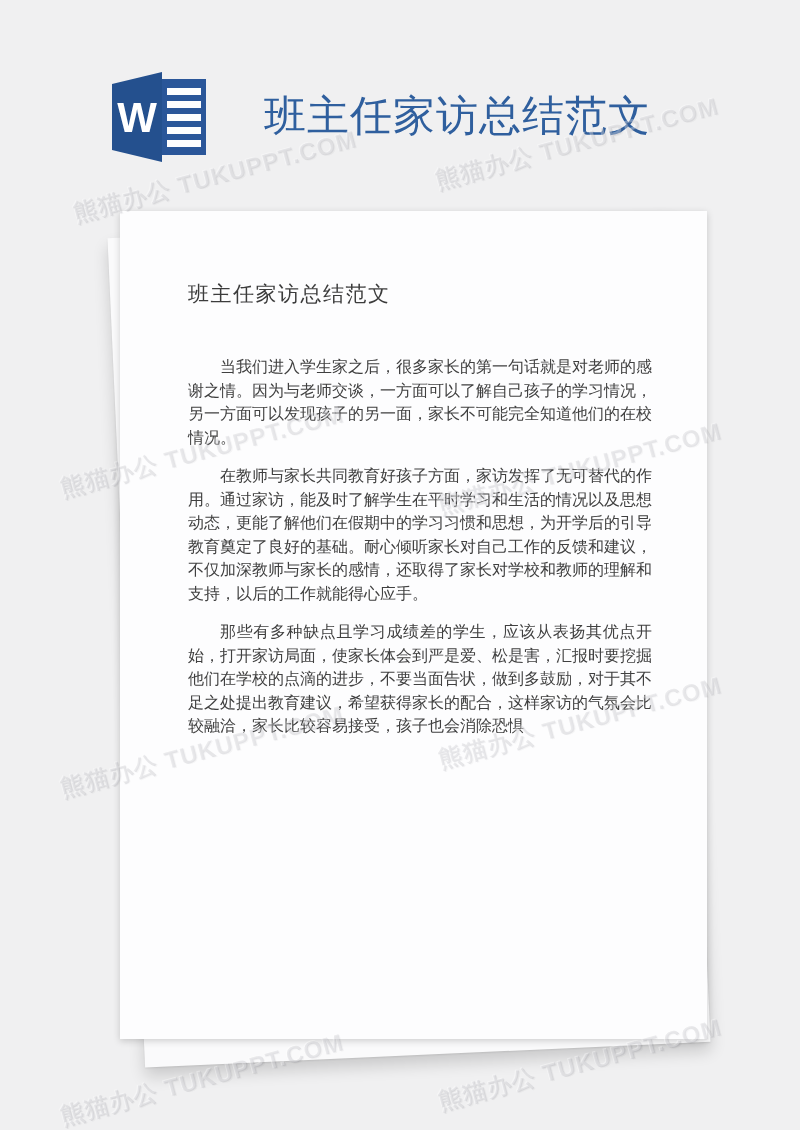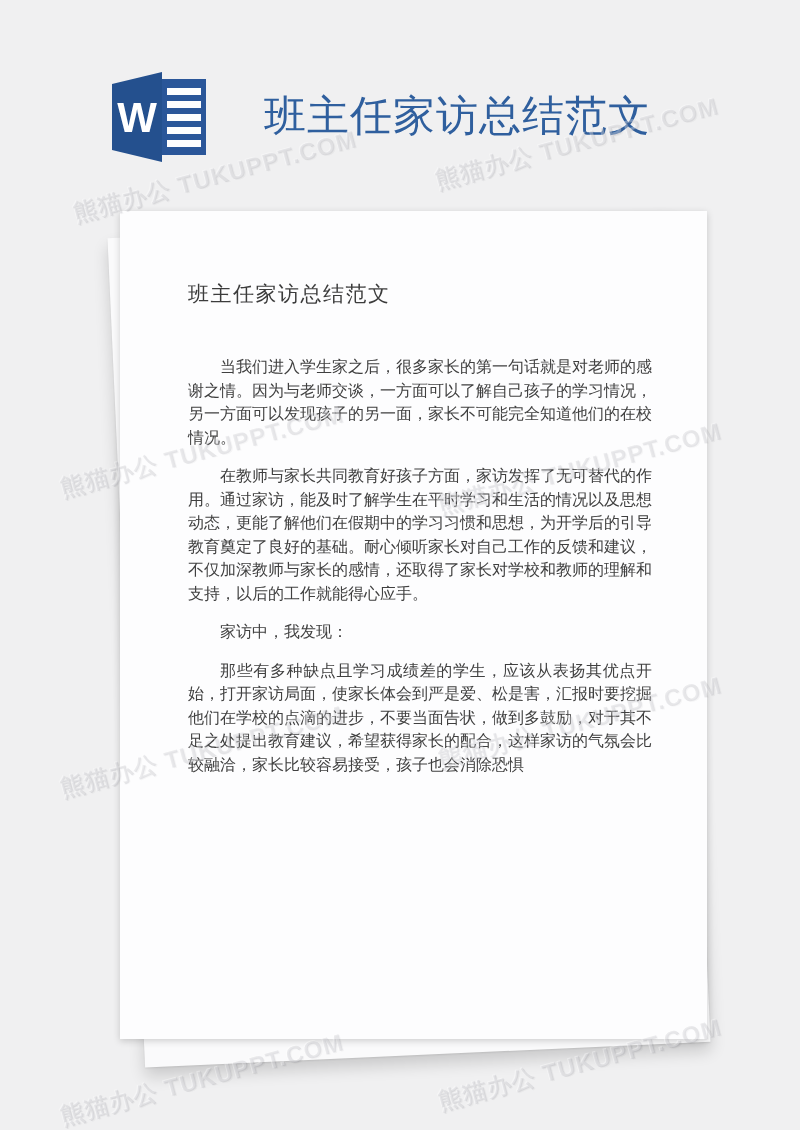--- a/index.html
+++ b/index.html
@@ -103,21 +103,20 @@
     <div class="header-title">班主任家访总结范文</div>
   </div>
 
   <div class="back-sheet"></div>
 
   <div class="page">
     <h2 class="doc-title">班主任家访总结范文</h2>
     <div class="doc-body">
         <p class="doc-para">当我们进入学生家之后，很多家长的第一句话就是对老师的感谢之情。因为与老师交谈，一方面可以了解自己孩子的学习情况，另一方面可以发现孩子的另一面，家长不可能完全知道他们的在校情况。</p>
         <p class="doc-para">在教师与家长共同教育好孩子方面，家访发挥了无可替代的作用。通过家访，能及时了解学生在平时学习和生活的情况以及思想动态，更能了解他们在假期中的学习习惯和思想，为开学后的引导教育奠定了良好的基础。耐心倾听家长对自己工作的反馈和建议，不仅加深教师与家长的感情，还取得了家长对学校和教师的理解和支持，以后的工作就能得心应手。</p>
-        <p class="doc-para">家访中，我发现：</p>
         <p class="doc-para">那些有多种缺点且学习成绩差的学生，应该从表扬其优点开始，打开家访局面，使家长体会到严是爱、松是害，汇报时要挖掘他们在学校的点滴的进步，不要当面告状，做到多鼓励，对于其不足之处提出教育建议，希望获得家长的配合，这样家访的气氛会比较融洽，家长比较容易接受，孩子也会消除恐惧</p>
       </div>
   </div>
 
   <div class="watermark-layer">
       <div class="watermark" style="left: 70px; top: 166px;">熊猫办公 TUKUPPT.COM</div>
       <div class="watermark" style="left: 432px; top: 133px;">熊猫办公 TUKUPPT.COM</div>
       <div class="watermark" style="left: 57px; top: 441px;">熊猫办公 TUKUPPT.COM</div>
       <div class="watermark" style="left: 435px; top: 458px;">熊猫办公 TUKUPPT.COM</div>
       <div class="watermark" style="left: 57px; top: 741px;">熊猫办公 TUKUPPT.COM</div>

